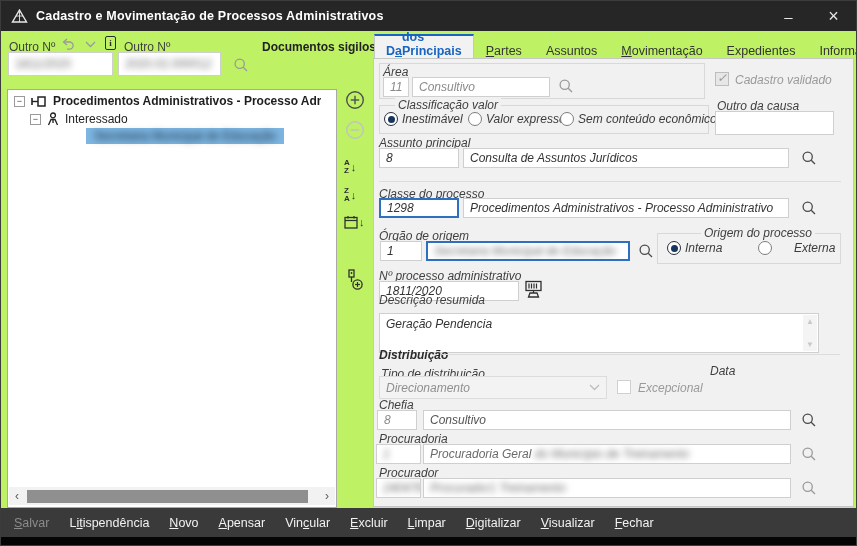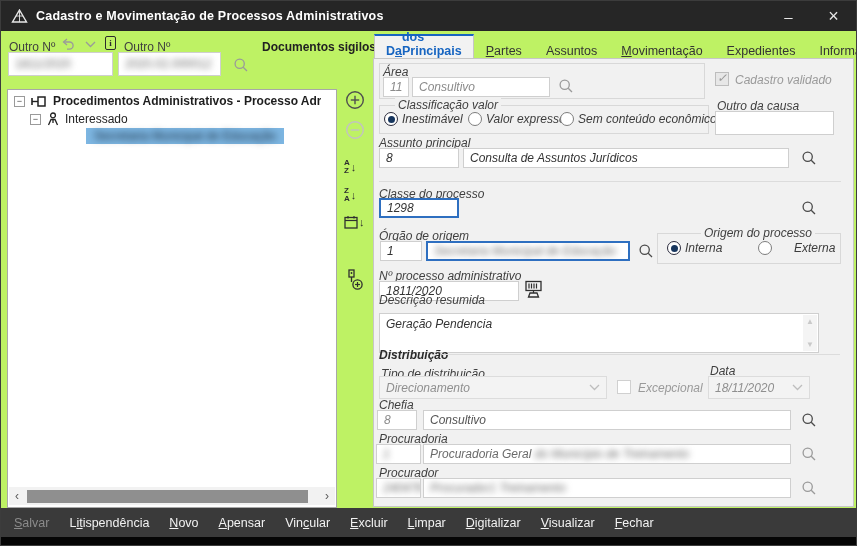--- a/index.html
+++ b/index.html
@@ -260,20 +260,21 @@
       <svg width="16" height="16" viewBox="0 0 16 16">
           <circle cx="6.7" cy="6.7" r="4.6" fill="none" stroke="currentColor" stroke-width="1.3"></circle>
           <line x1="10.2" y1="10.2" x2="14" y2="14" stroke="currentColor" stroke-width="1.3"></line>
         </svg>
     </span>
 
     <div class="sep-line" style="left:5px;top:122px;width:462px;"></div>
 
     <span class="abs lbl" style="left:5px;top:128px;">Classe do processo</span>
     <div class="field h20 focus" style="left:5px;top:139px;width:80px;">1298</div>
+    <div class="field h20" style="left:89px;top:139px;width:326px;">Procedimentos Administrativos - Processo Administrativo</div>
     <span class="abs dicon" style="left:427px;top:141px;">
       <svg width="16" height="16" viewBox="0 0 16 16">
           <circle cx="6.7" cy="6.7" r="4.6" fill="none" stroke="currentColor" stroke-width="1.3"></circle>
           <line x1="10.2" y1="10.2" x2="14" y2="14" stroke="currentColor" stroke-width="1.3"></line>
         </svg>
     </span>
 
     <span class="abs lbl" style="left:5px;top:170px;">Órgão de origem</span>
     <div class="field h20" style="left:6px;top:182px;width:42px;">1</div>
     <div class="field h20 focus" style="left:52px;top:182px;width:204px;">
@@ -327,28 +328,20 @@
       <span>Direcionamento</span>
       <span class="chev">
           <svg width="11" height="7" viewBox="0 0 11 7">
             <path d="M1 1 L5.5 5.5 L10 1" fill="none" stroke="currentColor" stroke-width="1.3"></path>
           </svg>
         </span>
     </div>
     <span class="abs checkbox" style="left:243px;top:321px;border-color:#d0d0d0;"></span>
     <span class="abs lbl" style="left:264px;top:322px;color:#9a9a9a;">Excepcional</span>
     <span class="abs lbl" style="left:336px;top:305px;">Data</span>
-    <div class="select dis" style="left:334px;top:317px;width:102px;height:23px;">
-      <span>18/11/2020</span>
-      <span class="chev">
-          <svg width="11" height="7" viewBox="0 0 11 7">
-            <path d="M1 1 L5.5 5.5 L10 1" fill="none" stroke="currentColor" stroke-width="1.3"></path>
-          </svg>
-        </span>
-    </div>
 
     <span class="abs lbl" style="left:5px;top:339px;">Chefia</span>
     <div class="field h20" style="left:3px;top:351px;width:40px;color:#8b8b8b;">8</div>
     <div class="field h20" style="left:49px;top:351px;width:368px;color:#555;">Consultivo</div>
     <span class="abs dicon" style="left:427px;top:353px;">
       <svg width="16" height="16" viewBox="0 0 16 16">
           <circle cx="6.7" cy="6.7" r="4.6" fill="none" stroke="currentColor" stroke-width="1.3"></circle>
           <line x1="10.2" y1="10.2" x2="14" y2="14" stroke="currentColor" stroke-width="1.3"></line>
         </svg>
     </span>

